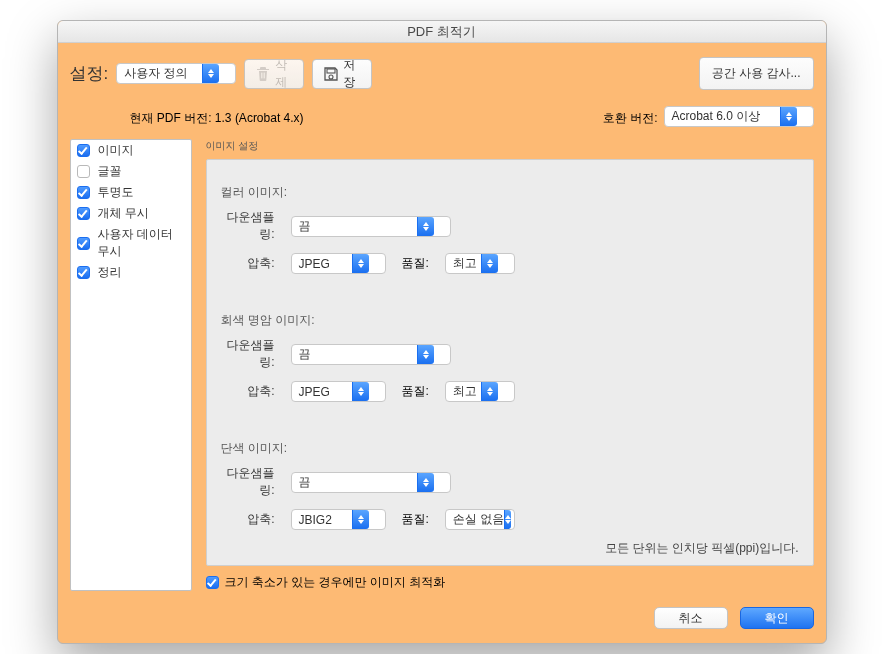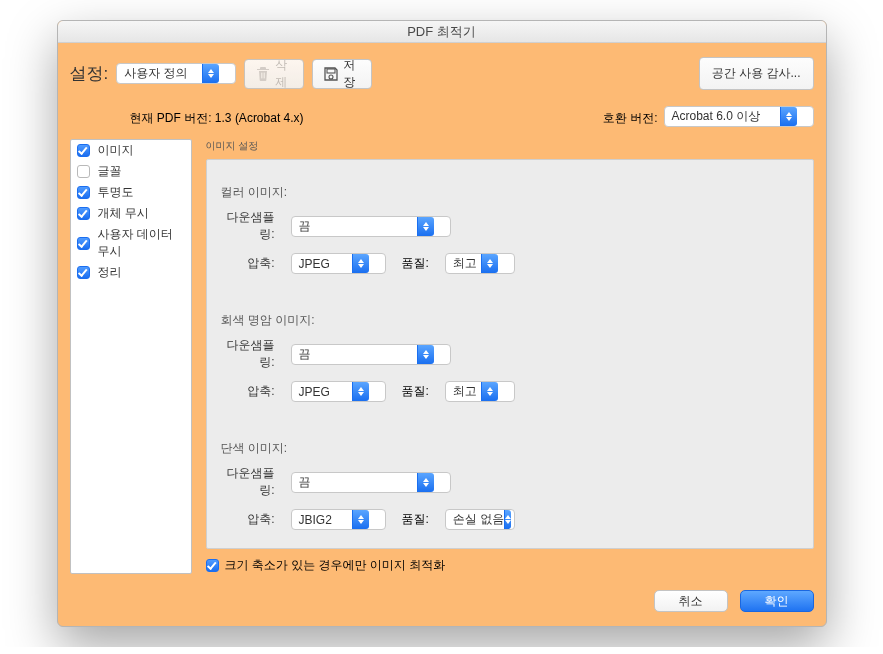--- a/index.html
+++ b/index.html
@@ -364,20 +364,21 @@
             <span>품질:</span>
             <div class="mac-select" style="width:70px;">
               <span class="sel-text">손실 없음</span>
               <span class="stepper">
                   <span class="arr-up"></span>
                   <span class="arr-down"></span>
                 </span>
             </div>
           </div>
 
+          <div class="footer-note">모든 단위는 인치당 픽셀(ppi)입니다.</div>
         </div>
 
         <div class="opt-row">
           <span class="mac-checkbox checked"></span>
           <span>크기 축소가 있는 경우에만 이미지 최적화</span>
         </div>
       </div>
     </div>
 
     <div class="dialog-buttons">

